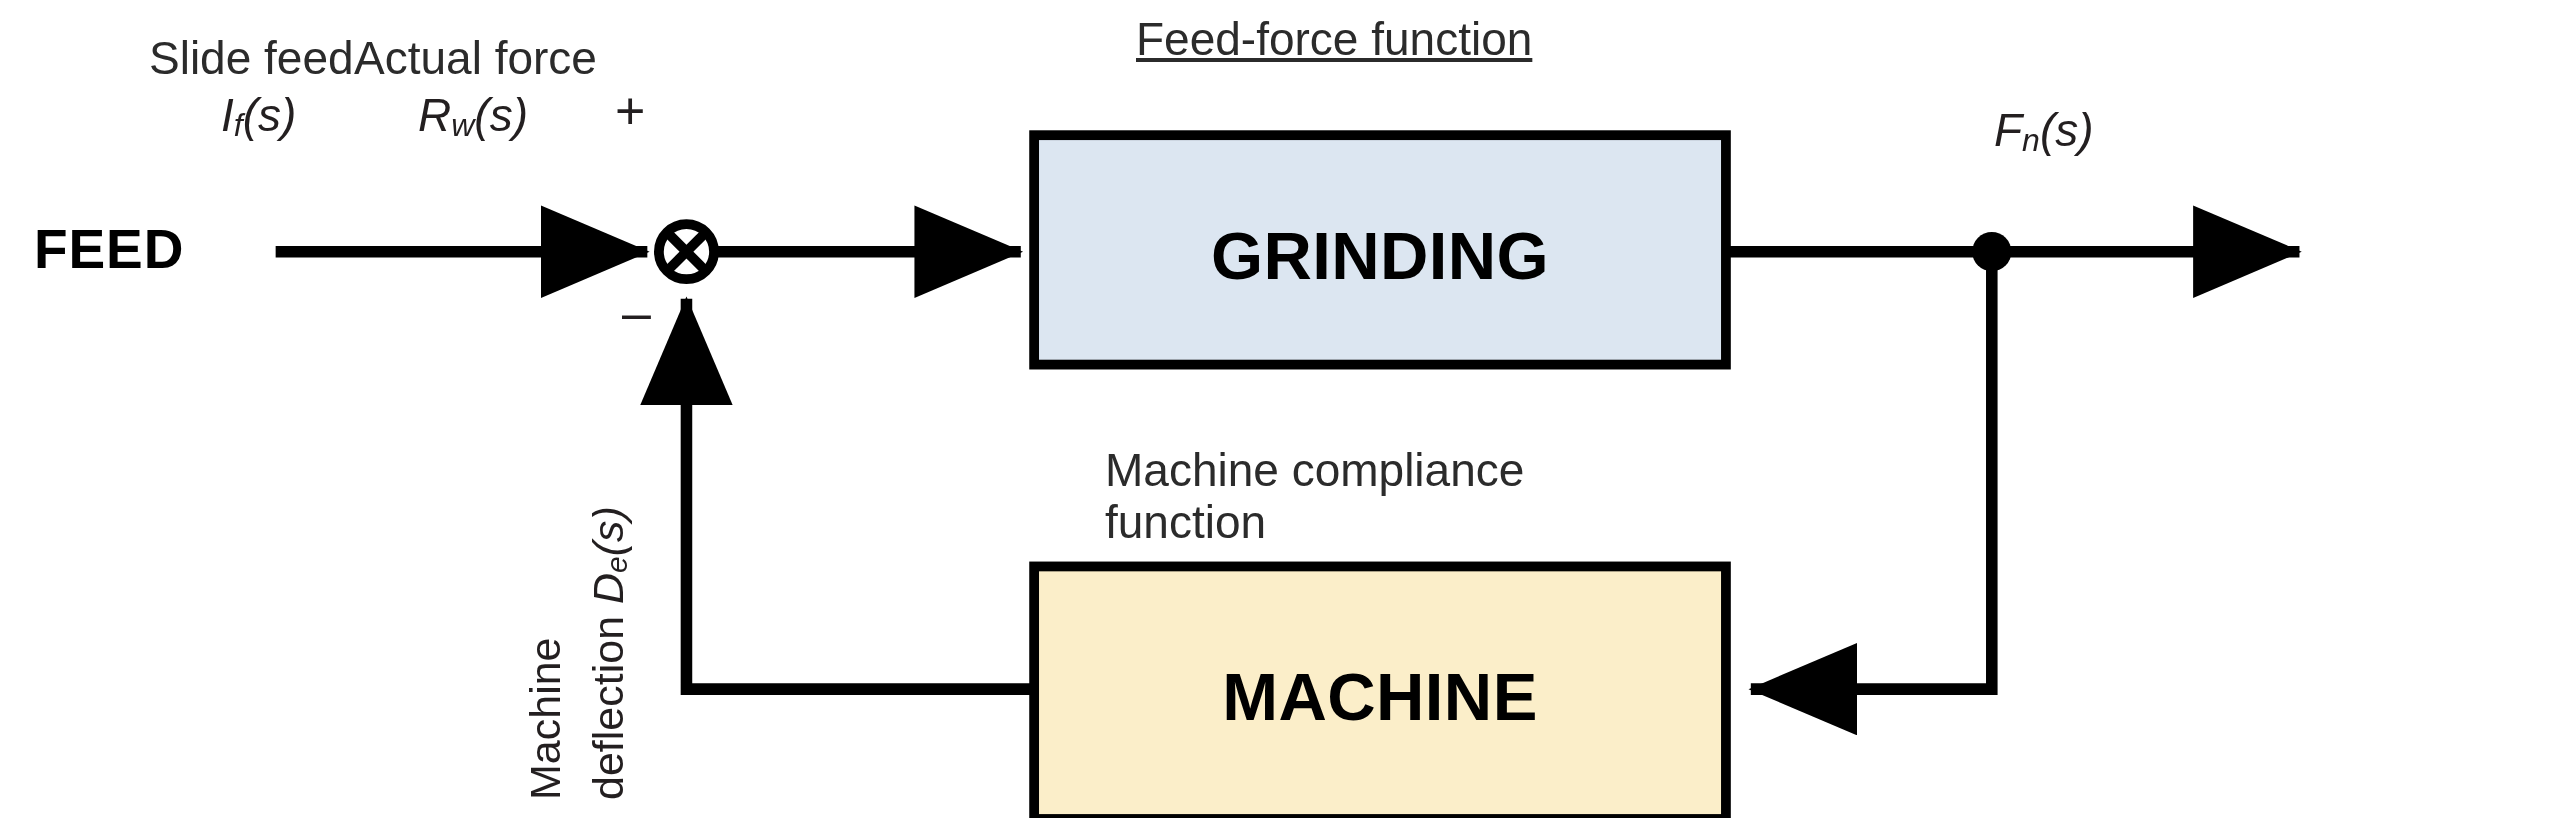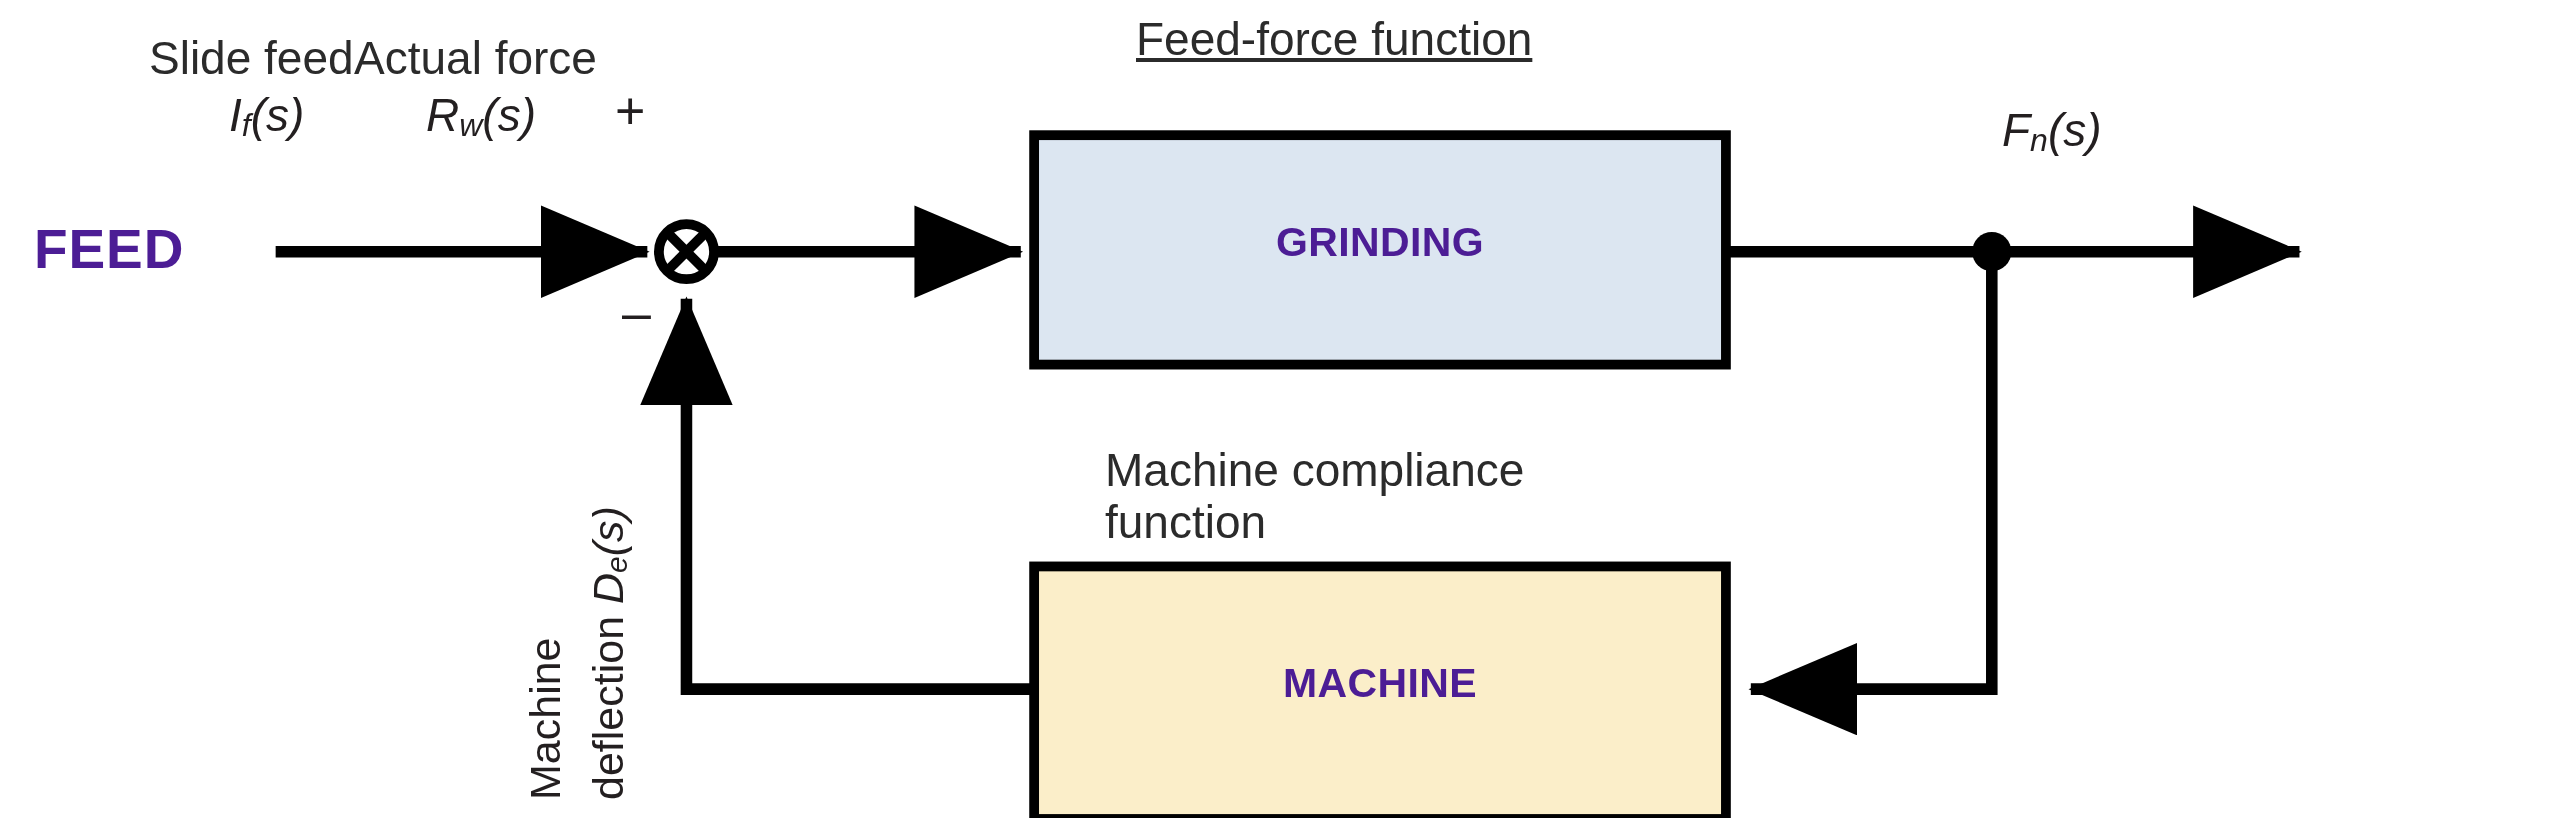--- a/index.html
+++ b/index.html
@@ -20,49 +20,48 @@
     position: absolute;
     left: 0;
     top: 0;
     width: 2576px;
     height: 819px;
   }
   .txt {
     position: absolute;
     white-space: nowrap;
     line-height: 1.05;
-    color: #4c1d95;
+    color: #000000;
   }
   .endpoint-label {
     font-size: 55px;
     font-weight: bold;
     letter-spacing: 0.9px;
   }
   .block-label {
-    font-size: 41px;
+    font-size: 67px;
     font-weight: bold;
     letter-spacing: 0.4px;
     text-align: center;
   }
   .caption {
     font-size: 46px;
     font-weight: 400;
     color: #2b2b2b;
   }
   .caption.two-line {
     white-space: normal;
     line-height: 1.12;
     margin-top: 36px;
   }
   .signal-name {
     font-size: 46px;
     font-style: italic;
     font-weight: 400;
     color: #231f20;
-    margin-left: 8px;
   }
   .signal-name .sub {
     font-size: 32px;
     vertical-align: baseline;
     position: relative;
     top: 5.3px;
     font-style: italic;
   }
   .sign {
     position: absolute;

